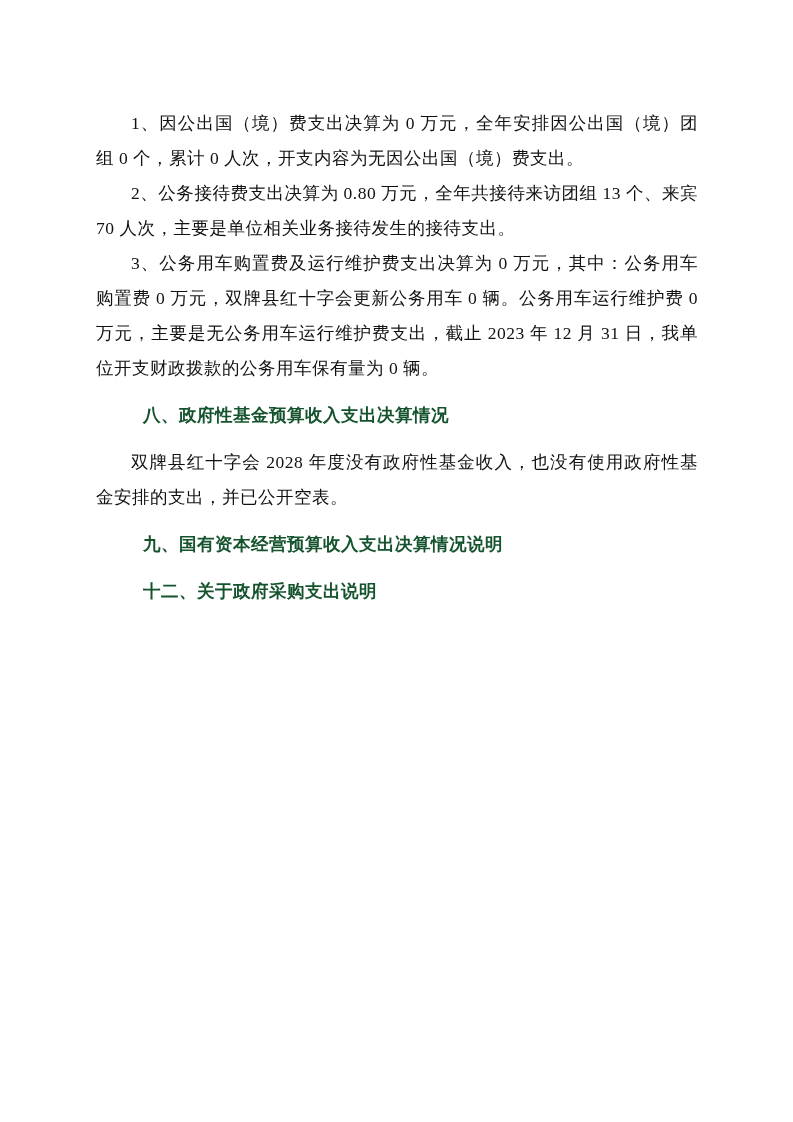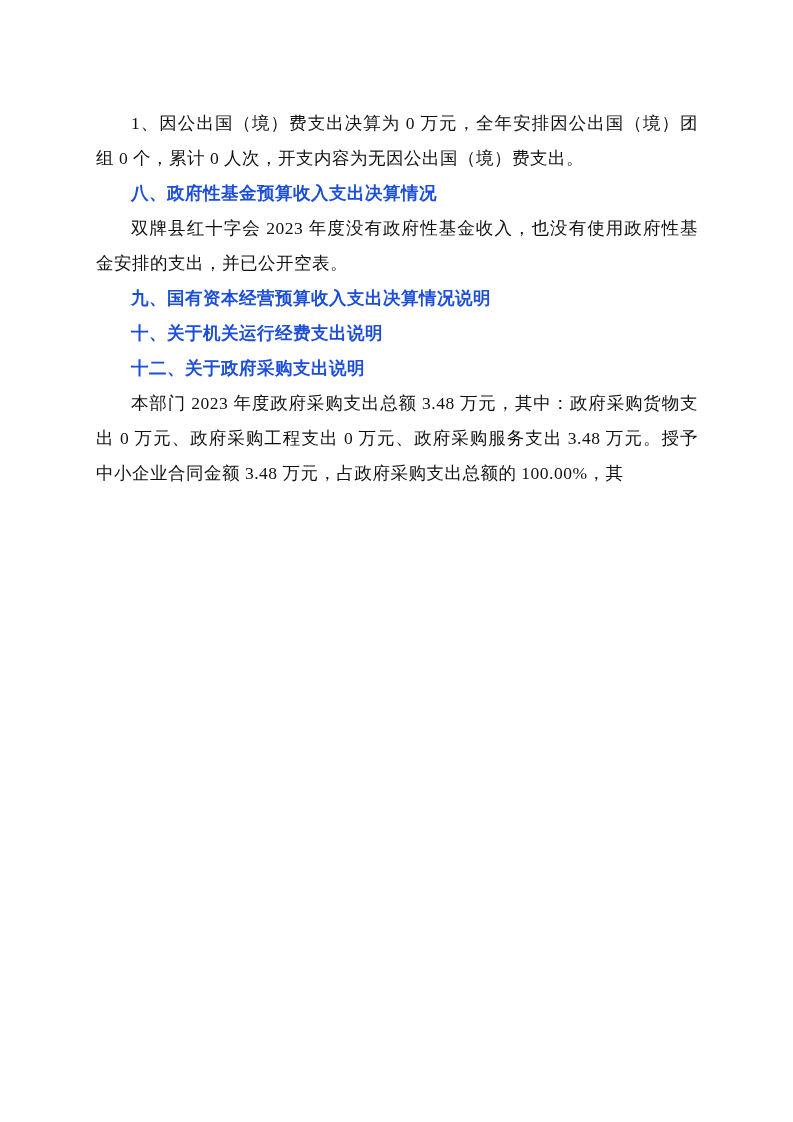--- a/index.html
+++ b/index.html
@@ -28,33 +28,33 @@
     text-align: justify;
     text-indent: 2em;
     margin: 0;
     letter-spacing: 0.5px;
   }
   .heading {
     font-family: "Liberation Sans", "DejaVu Sans", sans-serif;
     font-weight: 700;
     font-size: 17.5px;
     line-height: 2.0;
-    color: #1d4ed8;
+    color: #14532d;
     text-align: justify;
     text-indent: 2em;
-    margin: 0;
+    margin: 12px;
     letter-spacing: 0.5px;
   }
 </style>
 </head>
 <body>
 
 <div class="page">
   <div class="content">
     <p class="para">1、因公出国（境）费支出决算为 0 万元，全年安排因公出国（境）团组 0 个，累计 0 人次，开支内容为无因公出国（境）费支出。</p>
+    <p class="para">2、公务接待费支出决算为 0.80 万元，全年共接待来访团组 13 个、来宾 70 人次，主要是单位相关业务接待发生的接待支出。</p>
+    <p class="para">3、公务用车购置费及运行维护费支出决算为 0 万元，其中：公务用车购置费 0 万元，双牌县红十字会更新公务用车 0 辆。公务用车运行维护费 0 万元，主要是无公务用车运行维护费支出，截止 2023 年 12 月 31 日，我单位开支财政拨款的公务用车保有量为 0 辆。</p>
     <p class="heading">八、政府性基金预算收入支出决算情况</p>
-    <p class="para">双牌县红十字会 2023 年度没有政府性基金收入，也没有使用政府性基金安排的支出，并已公开空表。</p>
+    <p class="para">双牌县红十字会 2028 年度没有政府性基金收入，也没有使用政府性基金安排的支出，并已公开空表。</p>
     <p class="heading">九、国有资本经营预算收入支出决算情况说明</p>
-    <p class="heading">十、关于机关运行经费支出说明</p>
     <p class="heading">十二、关于政府采购支出说明</p>
-    <p class="para">本部门 2023 年度政府采购支出总额 3.48 万元，其中：政府采购货物支出 0 万元、政府采购工程支出 0 万元、政府采购服务支出 3.48 万元。授予中小企业合同金额 3.48 万元，占政府采购支出总额的 100.00%，其</p>
   </div>
 </div>
 
 </body></html>

